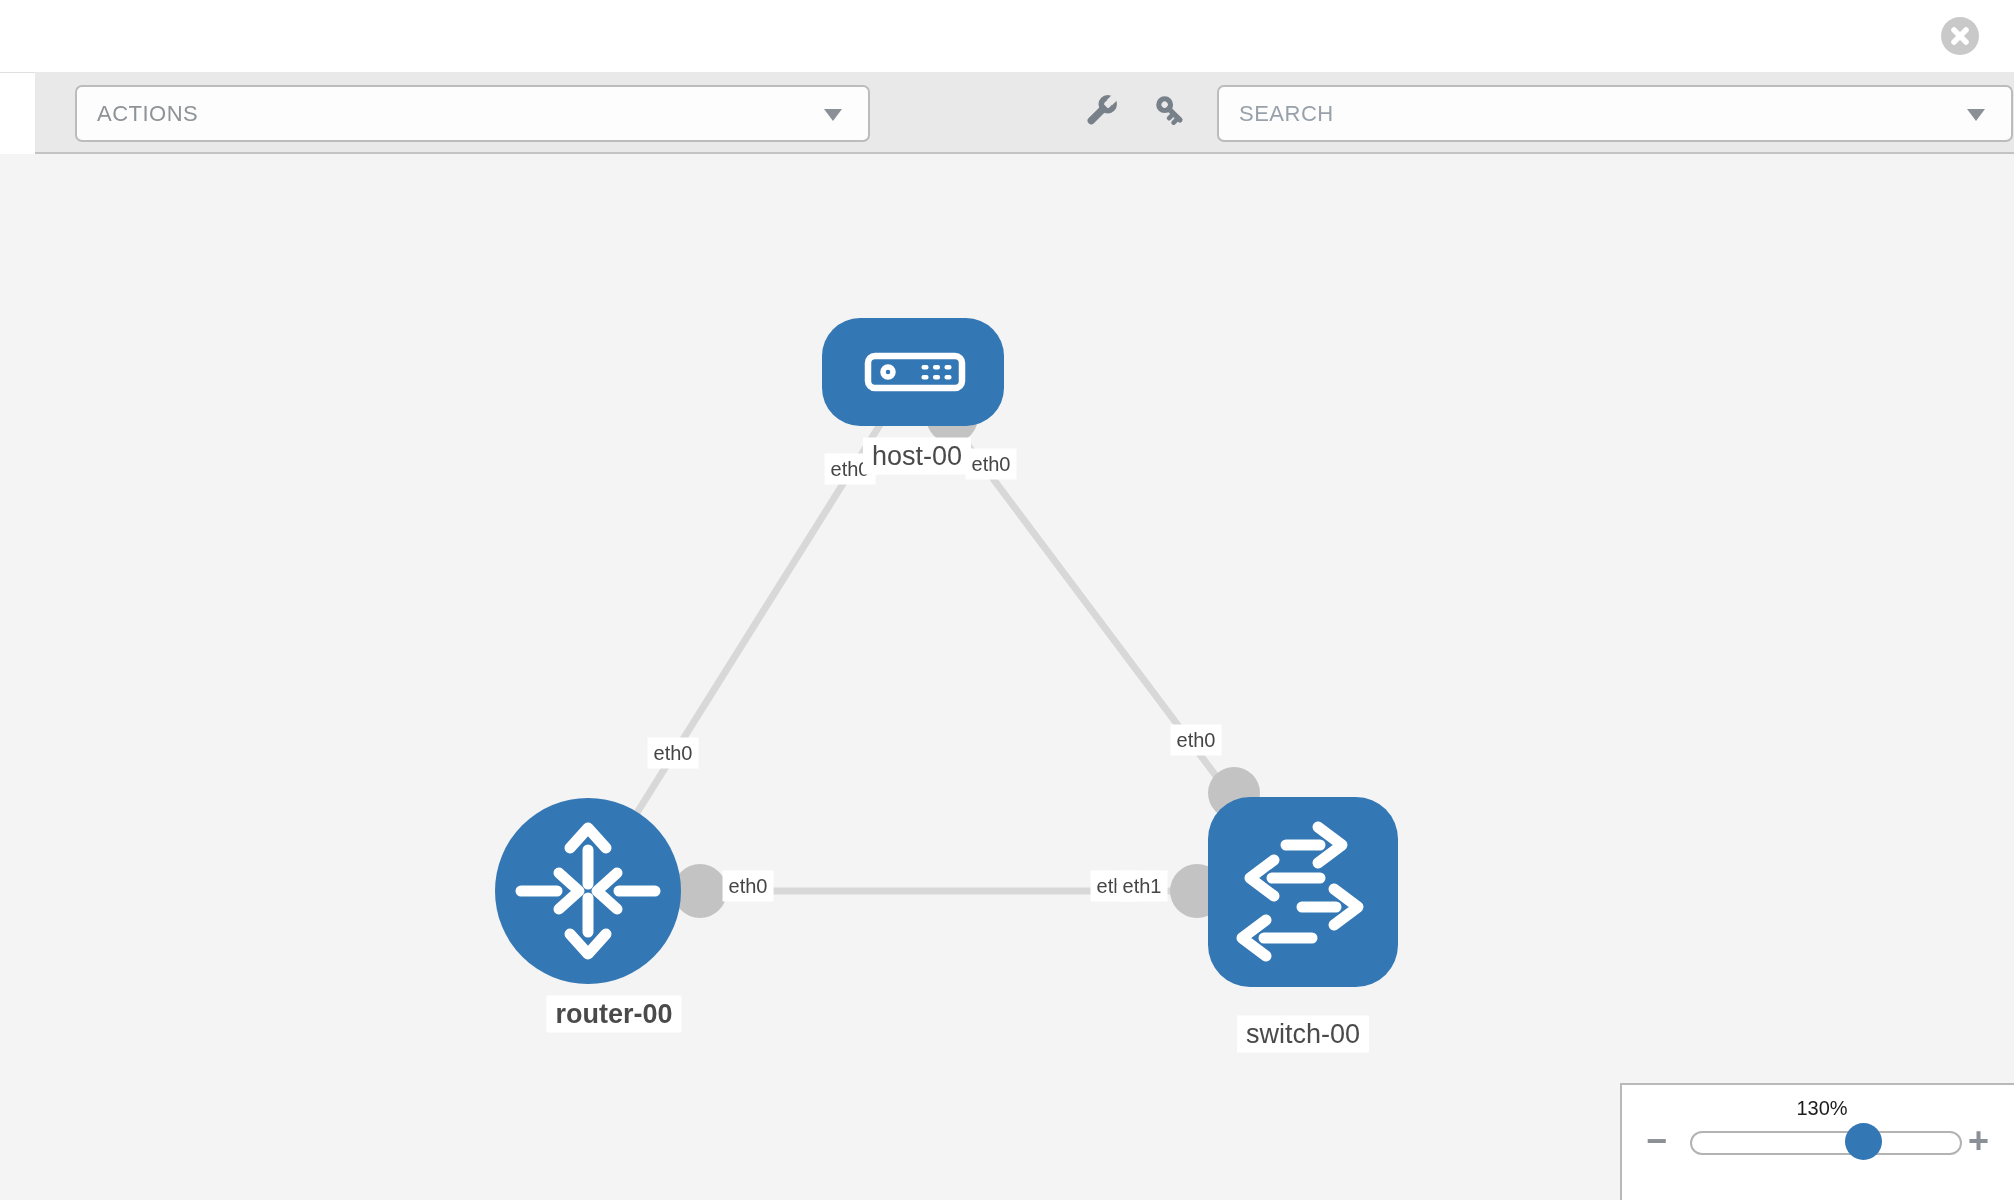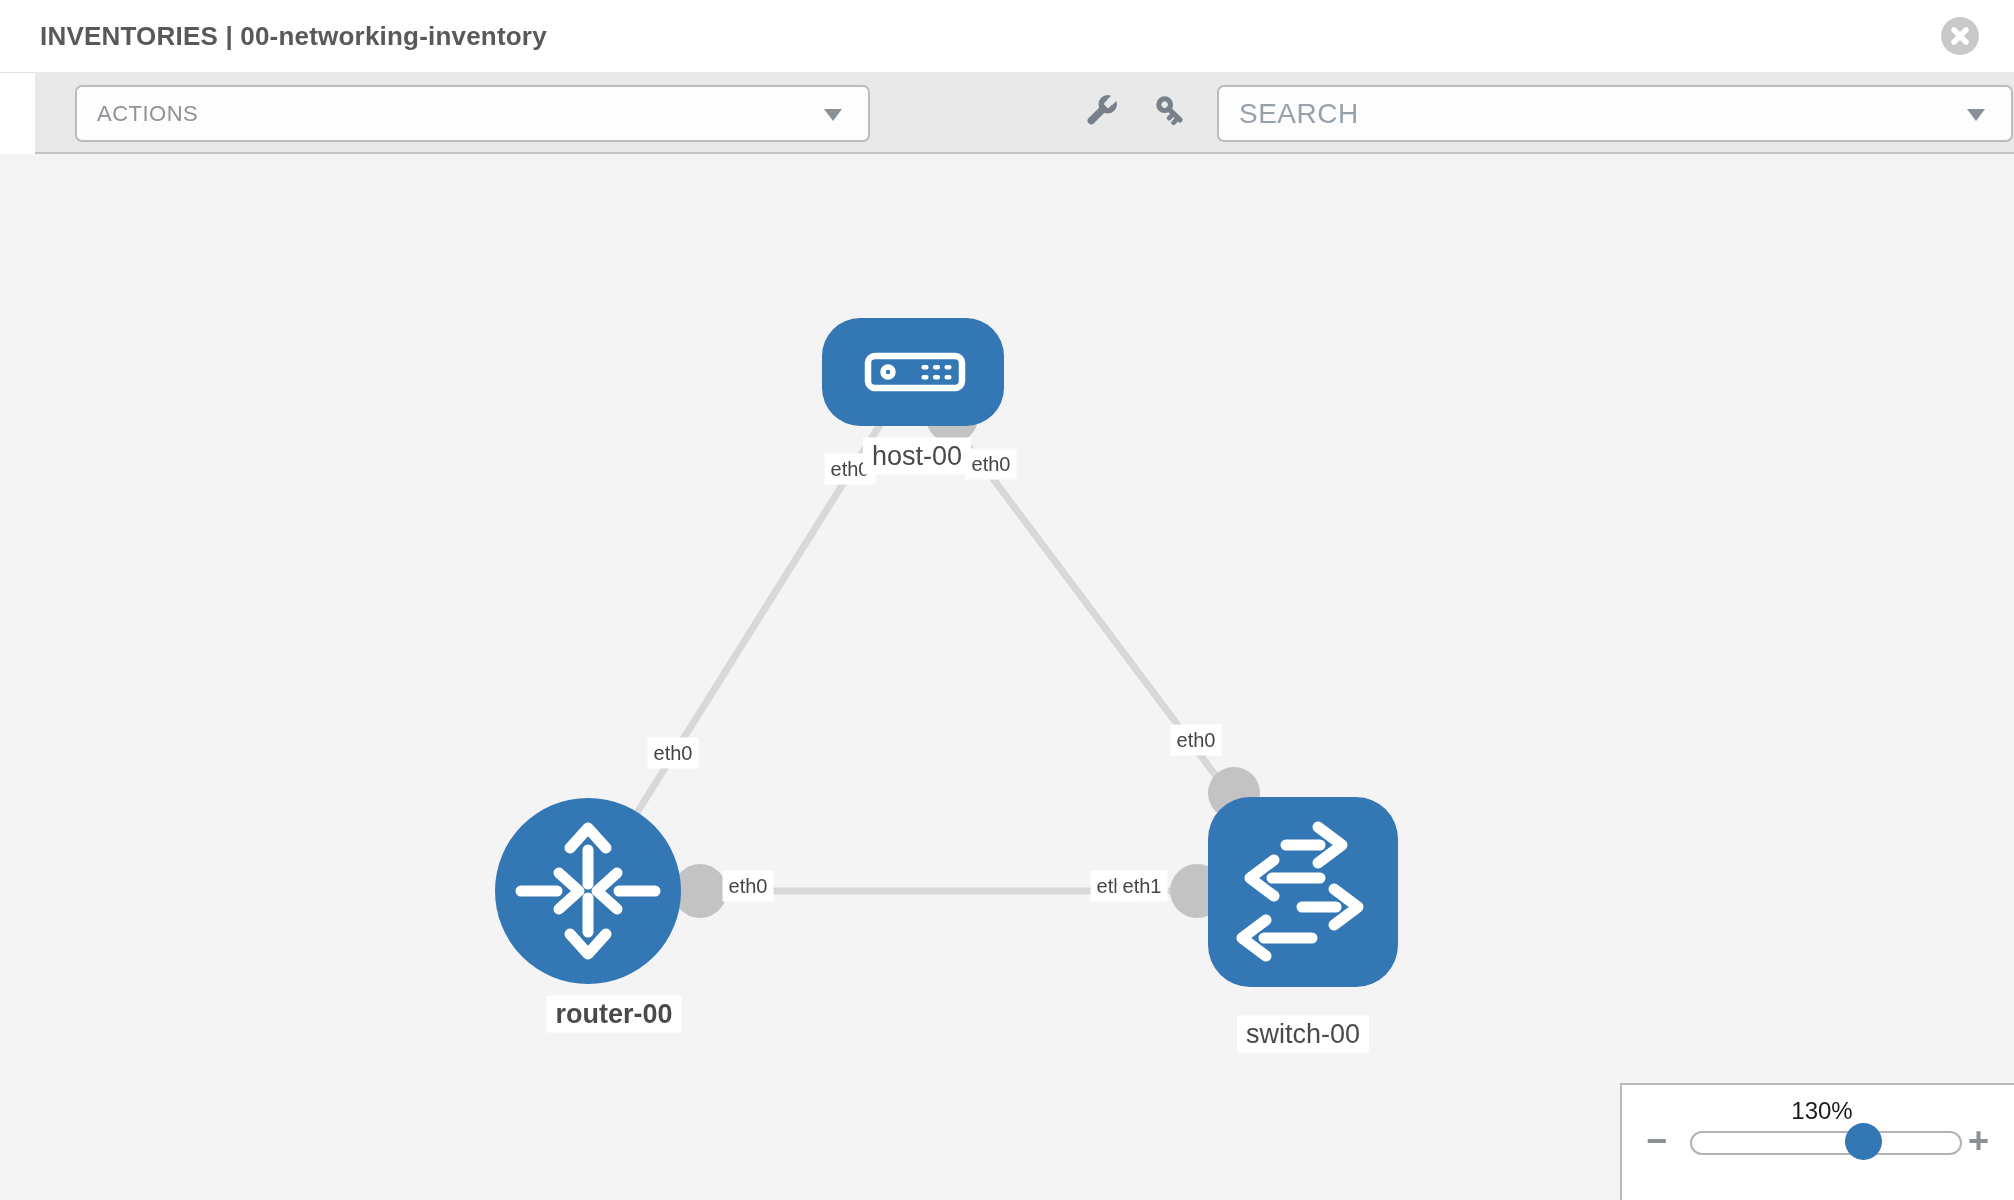--- a/index.html
+++ b/index.html
@@ -11,41 +11,41 @@
   .header .title{position:absolute;left:40px;top:0;height:72px;line-height:72px;font-size:26px;font-weight:700;color:#58595b;letter-spacing:.2px;}
   .close-btn{position:absolute;left:1941px;top:17px;width:38px;height:38px;border-radius:50%;background:#c9c9c9;display:flex;align-items:center;justify-content:center;cursor:pointer;}
 
   
   .toolbar{position:absolute;left:0;top:72px;width:2014px;height:82px;background:#e9e9e9;border-bottom:2px solid #c3c3c3;box-sizing:border-box;z-index:10;margin-left:35px;}
   .dropdown{position:absolute;top:13px;height:57px;background:#fdfdfd;border:2px solid #bcbcbc;border-radius:7px;box-sizing:border-box;display:flex;align-items:center;}
   .dd-actions{left:40px;width:795px;cursor:pointer;}
   .dd-search{left:1182px;width:796px;}
   .dd-label{padding-left:20px;font-size:22px;color:#8f9296;letter-spacing:.5px;}
   .caret{position:absolute;right:26px;top:22px;width:0;height:0;border-left:9px solid transparent;border-right:9px solid transparent;border-top:12px solid #8a9096;}
-  .search-input{flex:1;border:none;outline:none;background:transparent;font-family:"Liberation Sans",sans-serif;font-size:28px;color:#404040;padding-left:20px;letter-spacing:.5px;}
+  .search-input{flex:1;border:none;outline:none;background:transparent;font-family:"Liberation Sans",sans-serif;font-size:22px;color:#404040;padding-left:20px;letter-spacing:.5px;}
   .search-input::placeholder{color:#98a1aa;opacity:1;}
   .tool-ico{position:absolute;top:20px;width:40px;height:40px;background:transparent;border:none;padding:0;cursor:pointer;}
   .ico-wrench{left:1046px;}
   .ico-key{left:1116px;}
 
   
   .canvas{position:absolute;left:0;top:154px;width:2014px;height:1046px;background:#f4f4f4;z-index:1;}
   .topo-svg{position:absolute;left:0;top:0;z-index:1;}
   .node{position:absolute;background:#3377b5;display:flex;align-items:center;justify-content:center;z-index:2;cursor:pointer;}
   .node-host{left:822px;top:164px;width:182px;height:108px;border-radius:38px;}
   .node-router{left:495px;top:644px;width:186px;height:186px;border-radius:50%;}
   .node-switch{left:1208px;top:643px;width:190px;height:190px;border-radius:42px;}
   .chip{position:absolute;transform:translate(-50%,-50%);background:#fff;color:#454545;white-space:nowrap;z-index:3;}
   .iface{font-size:20px;padding:4px 6px;}
   .nname{font-size:27px;padding:3px 9px;color:#4a4a4a;text-align:right;}
   .z4{z-index:4;}
 
   
   .zoom-panel{position:absolute;left:1620px;top:929px;width:500px;height:140px;background:#fff;border:2px solid #b9b9b9;box-sizing:border-box;z-index:6;}
-  .zoom-level{position:absolute;left:100px;top:12px;width:200px;text-align:center;font-size:24px;color:#1c1c1c;}
+  .zoom-level{position:absolute;left:100px;top:12px;width:200px;text-align:center;font-size:20px;color:#1c1c1c;}
   .zoom-minus,.zoom-plus{position:absolute;top:38px;font-size:36px;font-weight:700;color:#8a9096;background:transparent;border:none;padding:0;line-height:36px;cursor:pointer;font-family:"Liberation Sans",sans-serif;}
   .zoom-minus{left:24px;}
   .zoom-plus{left:346px;}
   .zoom-track{position:absolute;left:68px;top:46px;width:268px;height:20px;border:2px solid #b3b3b3;border-radius:13px;background:#fff;cursor:pointer;}
   .zoom-thumb{position:absolute;left:223px;top:38px;width:37px;height:37px;border-radius:50%;background:#3377b5;cursor:grab;}
 </style>
 </head>
 <body>
 
 <div class="app">
@@ -119,21 +119,20 @@
     <div class="zoom-panel">
       <div class="zoom-level">130%</div>
       <button class="zoom-minus">−</button>
       <div class="zoom-track"></div>
       <div class="zoom-thumb"></div>
       <button class="zoom-plus">+</button>
     </div>
   </div>
 
   <div class="header">
-    <div class="title">INVENTORIES | 00-networking-inventory</div>
     <div class="close-btn">
       <svg width="20" height="20" viewBox="0 0 20 20">
         <g stroke="#fff" stroke-width="5.5" stroke-linecap="round">
           <line x1="4" y1="4" x2="16" y2="16"></line>
           <line x1="16" y1="4" x2="4" y2="16"></line>
         </g>
       </svg>
     </div>
   </div>
 

